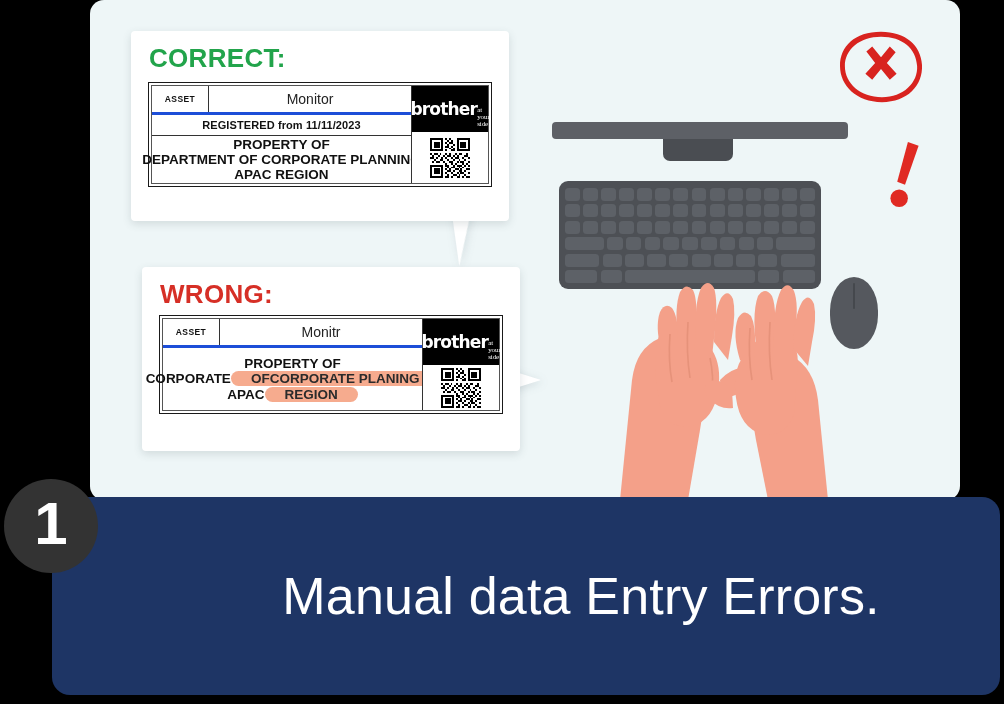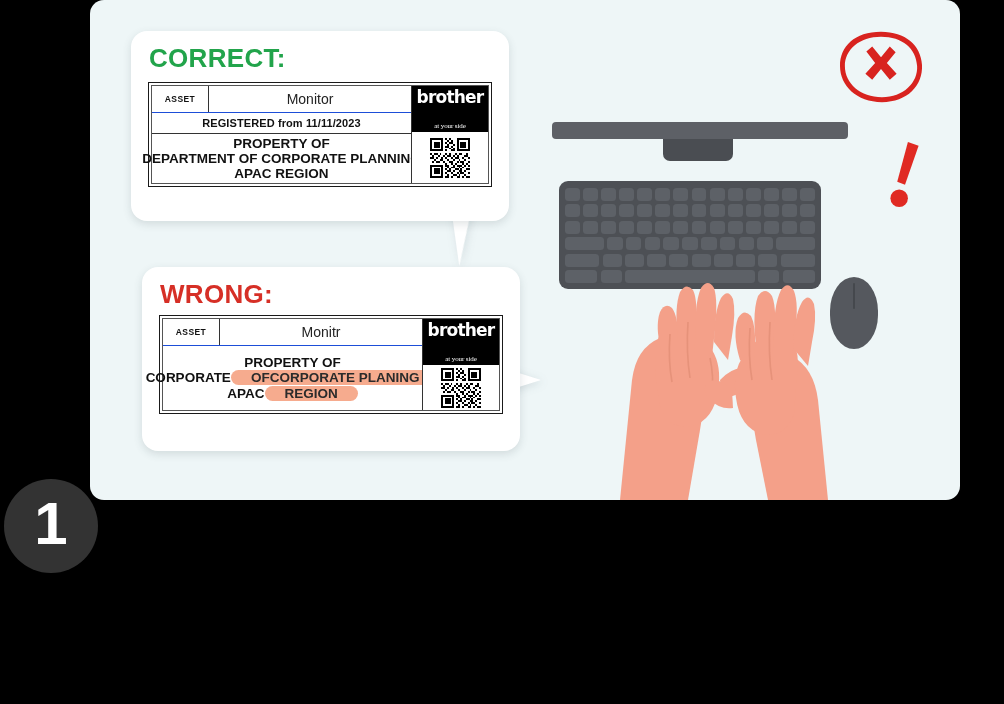--- a/index.html
+++ b/index.html
@@ -29,21 +29,21 @@
   .step-badge{
     position:absolute;left:4px;top:479px;width:94px;height:94px;border-radius:50%;
     background:#333333;display:flex;align-items:center;justify-content:center;
     color:#ffffff;font-size:60px;font-weight:700;line-height:1;
     font-family:"Liberation Sans",sans-serif;
   }
   .step-badge span{transform:translateY(-2px);}
 
   
   .bubble{
-    position:absolute;background:#ffffff;border-radius:16px;
+    position:absolute;background:#ffffff;border-radius:4px;
     box-shadow:0 3px 9px rgba(60,80,90,.16);
   }
   #bubble-correct{left:131px;top:31px;width:378px;height:190px;}
   #bubble-wrong{left:142px;top:267px;width:378px;height:184px;}
 
   .tail{position:absolute;width:0;height:0;}
   
   #tail-correct{
     left:455px;top:205px;
     border-left:22px solid #ffffff;
@@ -75,21 +75,21 @@
   }
   #label-correct{top:51px;height:105px;}
   #label-wrong{top:48px;height:99px;}
   .label-inner{
     width:100%;height:100%;border:1px solid #555;box-sizing:border-box;
     display:flex;
   }
   .label-left{flex:1;display:flex;flex-direction:column;min-width:0;}
   .label-right{width:77px;display:flex;flex-direction:column;}
 
-  .row-top{display:flex;height:26px;border-bottom:1px solid #1d4ed8;}
+  .row-top{display:flex;height:26px;border-bottom:3px solid #1d4ed8;}
   .cell-asset{
     width:56px;border-right:1px solid #333;
     display:flex;align-items:center;justify-content:center;
     font-size:8.5px;font-weight:600;letter-spacing:.4px;color:#111;
   }
   .cell-device{
     flex:1;display:flex;align-items:center;justify-content:center;
     font-size:14px;color:#222;font-weight:400;
   }
   .row-reg{
@@ -101,21 +101,21 @@
     flex:1;display:flex;flex-direction:column;align-items:center;
     justify-content:center;text-align:center;
     font-size:13.5px;font-weight:700;color:#111;line-height:1.12;
     padding:1px 2px;box-sizing:border-box;
   }
   .prop-line{white-space:nowrap;}
   .hl{background:#f6ab8e;border-radius:9px;padding:0 20px;color:#2b2b2b;}
 
   
   .brother{
-    height:46px;background:#000;display:flex;flex-direction:column;
+    height:46px;background:#000;display:flex;flex-direction:row;
     align-items:center;justify-content:center;border-left:1px solid #333;
   }
   #label-wrong .brother{height:46px;}
   .brother-name{
     color:#fff;font-size:17px;font-weight:700;letter-spacing:-.8px;
     font-family:"DejaVu Sans",sans-serif;line-height:1;
   }
   .brother-tag{
     color:#fff;font-size:7px;letter-spacing:-.1px;margin-top:17px;
     font-family:Liberation Serif, serif;line-height:1;
@@ -568,18 +568,21 @@
                   <rect x="17" y="20" width="1" height="1"></rect>
                 <rect x="19" y="20" width="2" height="1"></rect>
               </g>
             </svg>
           </div>
         </div>
       </div>
     </div>
   </div>
 
+  <div class="banner">
+    <div class="banner-caption">Manual data Entry Errors.</div>
+  </div>
 
   <div class="step-badge">
     <span>1</span>
   </div>
 
 </div>
 
 </body></html>

